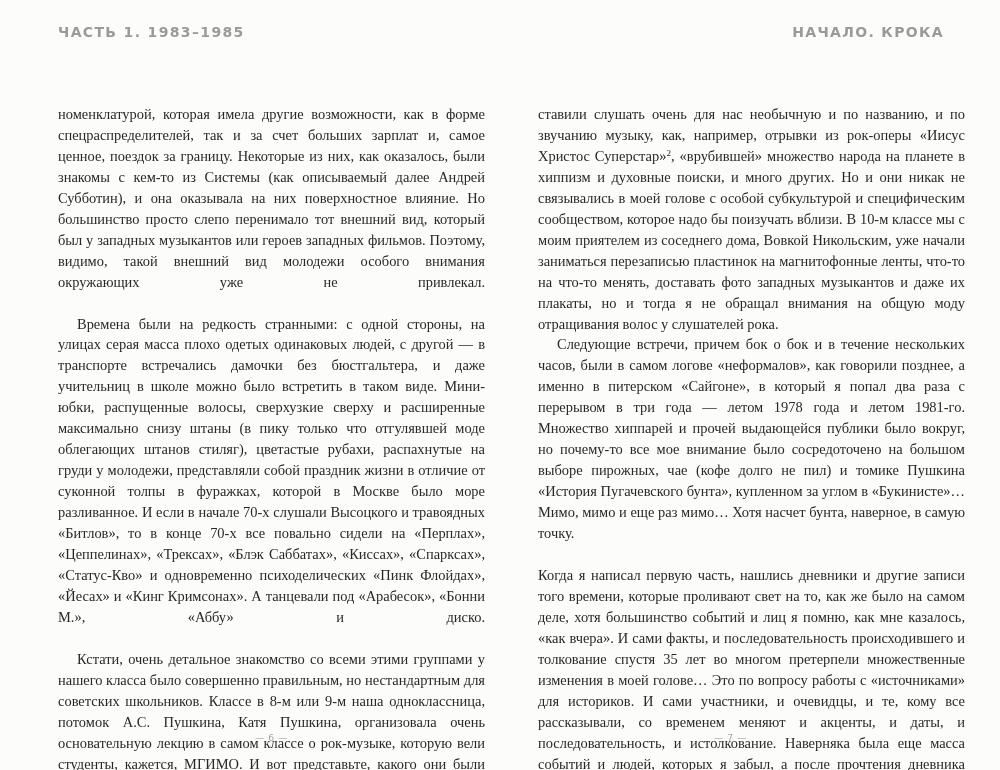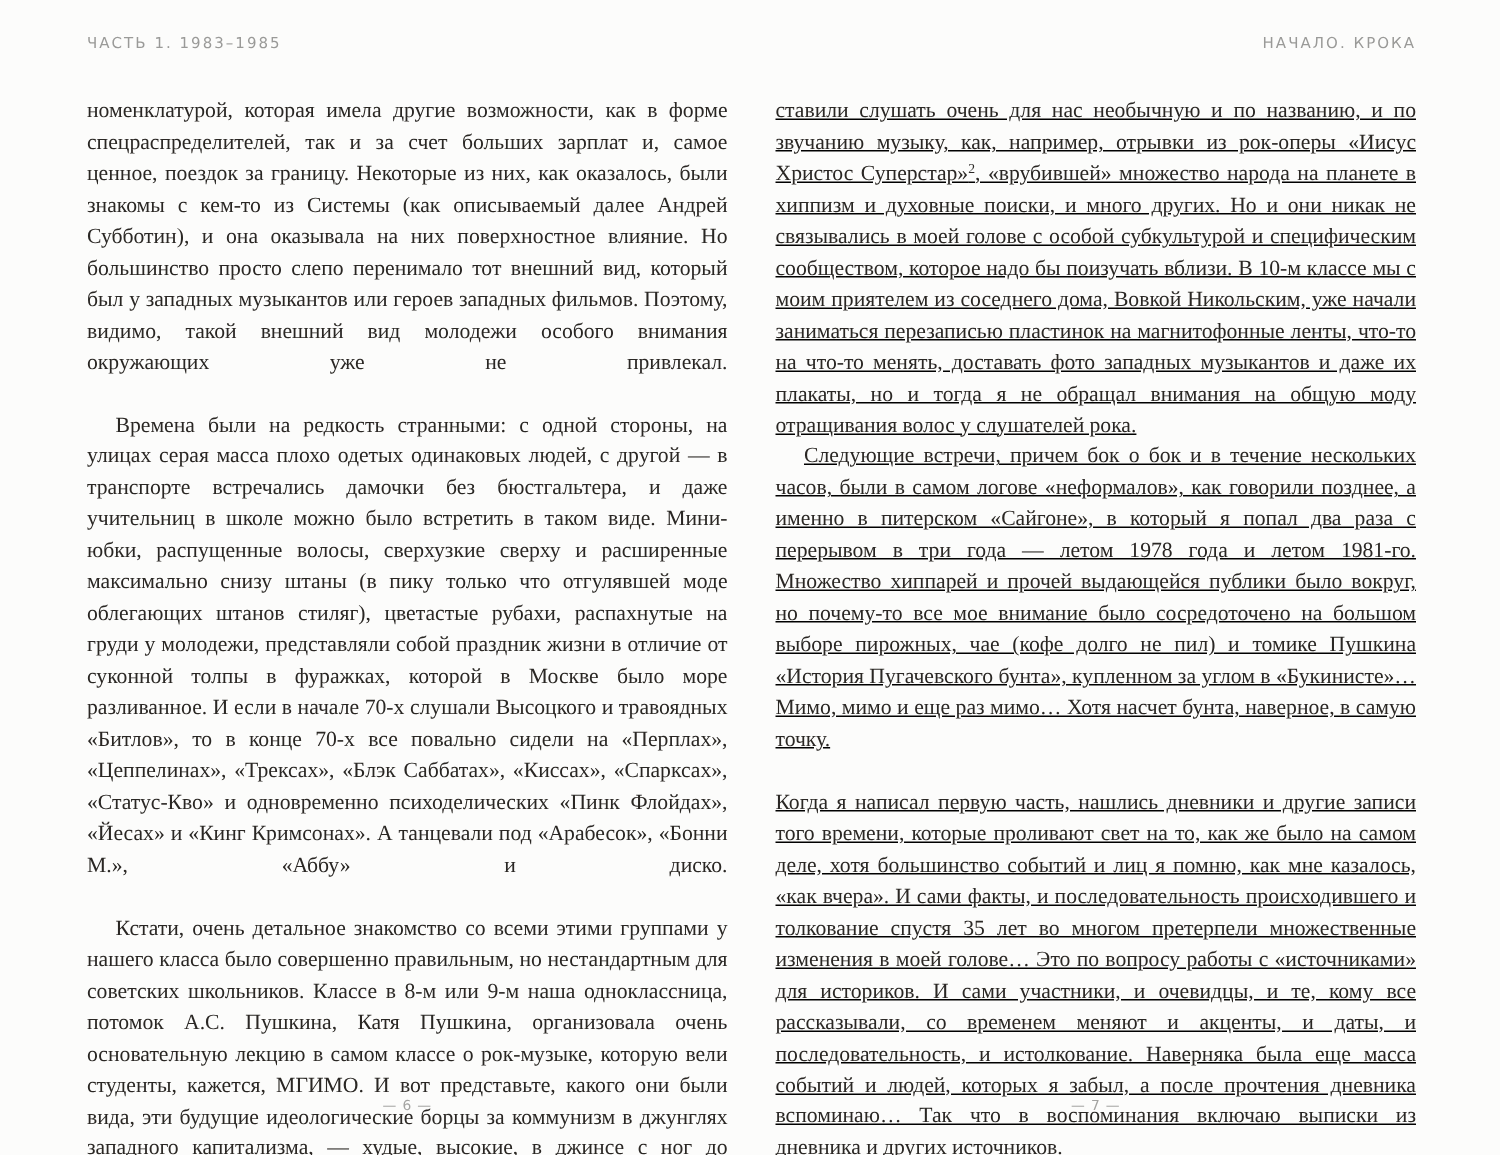--- a/index.html
+++ b/index.html
@@ -16,54 +16,54 @@
     height: 770px;
     background: #fcfcfb;
     overflow: hidden;
     box-sizing: border-box;
   }
   
   .runhead {
     position: absolute;
     top: 24px;
     font-family: "DejaVu Sans", "Liberation Sans", sans-serif;
-    font-size: 10px;
+    font-size: 14px;
     letter-spacing: 1.35px;
     color: #9a9a98;
     text-transform: uppercase;
     white-space: nowrap;
-    font-weight: 400;
+    font-weight: 700;
   }
   .runhead.left  { left: 58px; }
   .runhead.right { right: 56px; text-align: left; margin-left: 20px; }
 
   
   .col {
     position: absolute;
     top: 64px;
     width: 427px;
     height: 640px;
     box-sizing: border-box;
   }
   .col.left  { left: 58px; }
-  .col.right { left: 517px; text-decoration: underline; }
+  .col.right { left: 538px; }
 
   .col p {
     margin: 0;
     font-size: 14.45px;
     line-height: 20.95px;
     color: #2a2724;
     text-align: justify;
     text-justify: inter-word;
     text-indent: 19px;
     -webkit-hyphens: none;
     hyphens: none;
     word-spacing: -0.1px;
   }
-  .col p.noindent { text-indent: 0; }
+  .col p.noindent { text-indent: 0; margin-top: 40px; }
   .col p.gap-before { margin-top: 20.95px; }
 
   
   .col p.runon {
     text-align: justify;
   }
   .col p.runon::after {
     content: "";
     display: inline-block;
     width: 100%;

